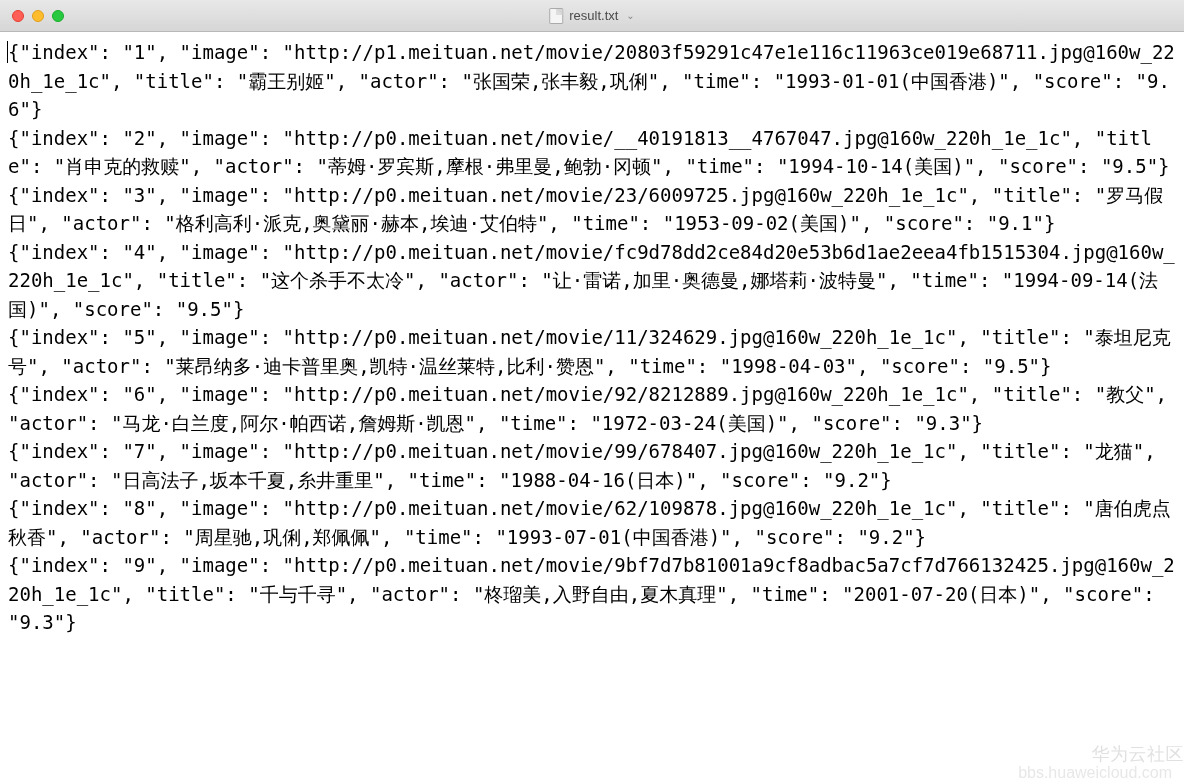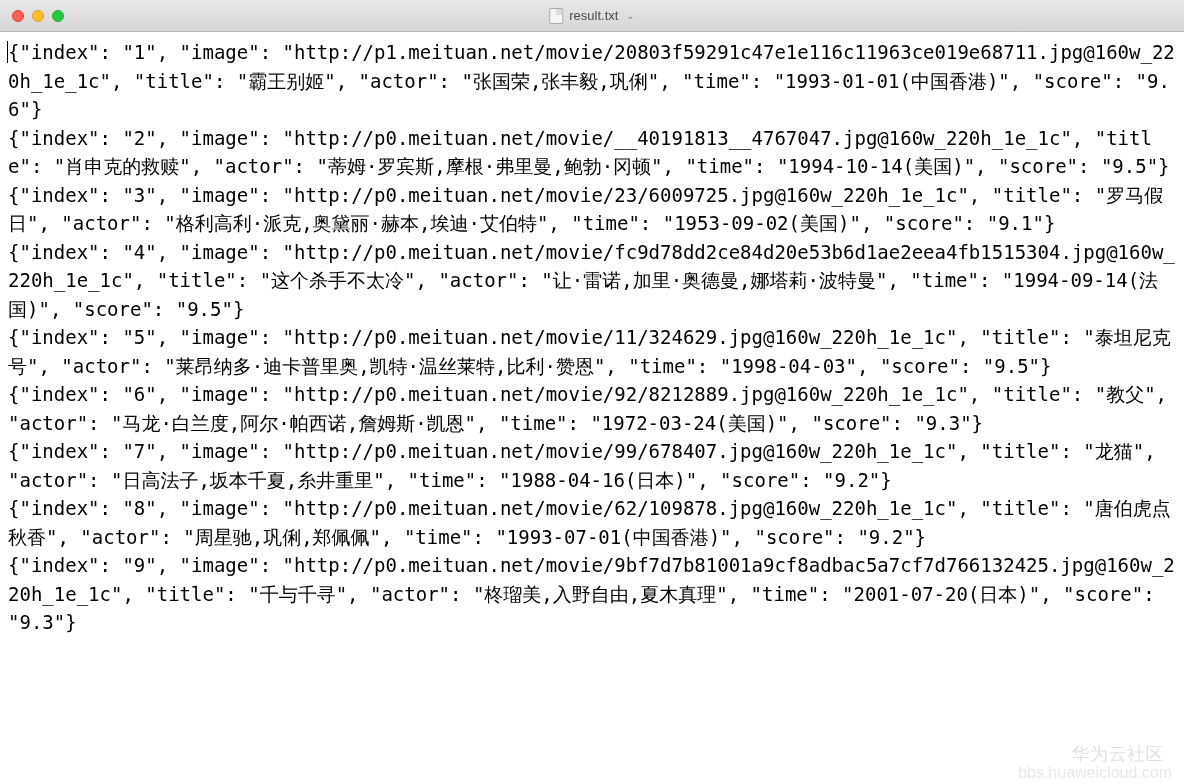--- a/index.html
+++ b/index.html
@@ -92,21 +92,21 @@
       line-height: 1.5;
       color: #000;
       white-space: pre-wrap;
       word-break: break-all;
       overflow: hidden;
       background: #fff;
     }
     .watermark {
       position: absolute;
       bottom: 18px;
-      right: 20px;
+      right: 0;
       font-size: 18px;
       color: #c8c8c8;
       opacity: 0.55;
       font-family: Liberation Sans, sans-serif;
       letter-spacing: 0.5px;
     }
     .watermark2 {
       position: absolute;
       bottom: 2px;
       right: 12px;

